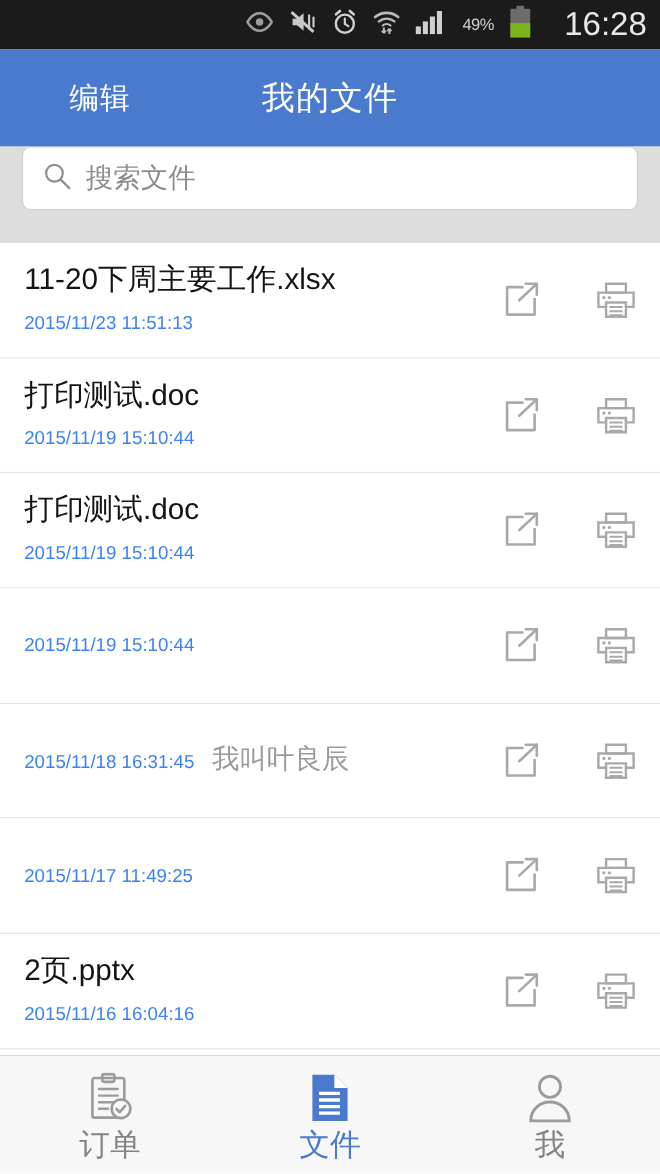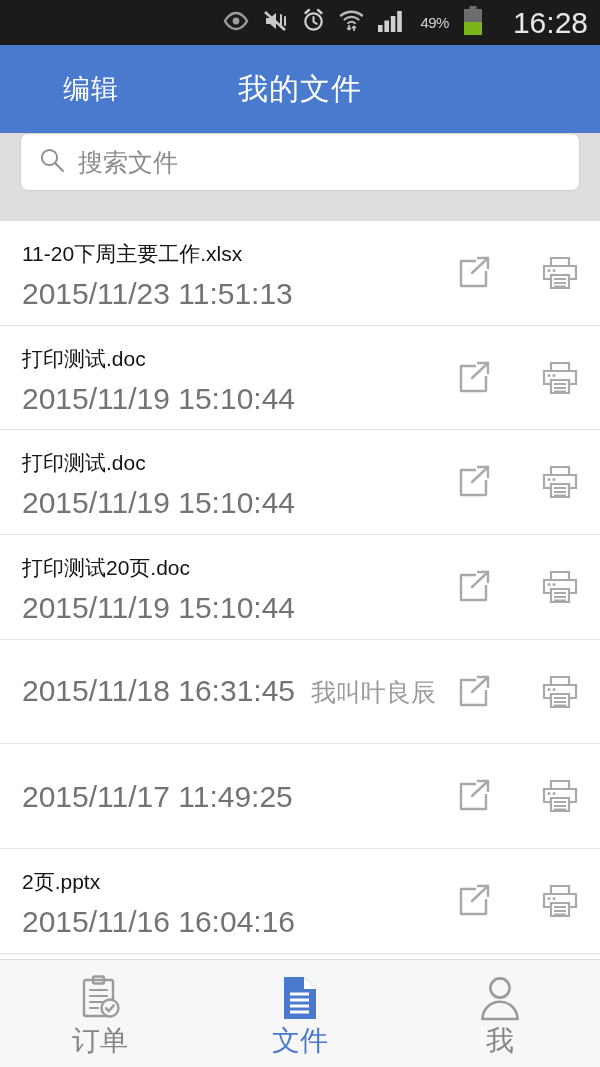--- a/index.html
+++ b/index.html
@@ -129,35 +129,35 @@
   }
   .file-texts {
     flex: 1;
     min-width: 0;
     display: flex;
     flex-direction: column;
     justify-content: center;
     gap: 11px;
   }
   .file-name {
-    font-size: 21px;
+    font-size: 27px;
     color: #141414;
     white-space: nowrap;
     overflow: hidden;
     line-height: 30px;
   }
   .file-meta {
     display: flex;
     align-items: baseline;
     gap: 16px;
     white-space: nowrap;
   }
   .file-date {
-    font-size: 30px;
-    color: #737373;
+    font-size: 17px;
+    color: #3b82f6;
     line-height: 27px;
   }
   .file-note {
     font-size: 25px;
     color: #9a9a9a;
     line-height: 27px;
   }
   .row-actions {
     flex: 0 0 auto;
     display: flex;
@@ -362,21 +362,20 @@
               <circle cx="9" cy="16.5" r="1.5" fill="#a9a9a9"></circle>
               <circle cx="14" cy="16.5" r="1.5" fill="#a9a9a9"></circle>
               <path d="M11 21h18v13H11z" fill="#ffffff" stroke="#a9a9a9" stroke-width="2.2"></path>
               <path d="M14 25h12M14 29h12M14 32.5h12" stroke="#a9a9a9" stroke-width="1.8"></path>
             </svg>
           </div>
         </div>
       </div>
       <div class="file-row">
         <div class="file-texts">
-          <div class="file-name">打印测试20页.doc</div>
           <div class="file-meta">
             <span class="file-date">2015/11/19 15:10:44</span>
           </div>
         </div>
         <div class="row-actions">
           <div class="act-btn">
             <svg width="38" height="38" viewBox="0 0 38 38">
               <path d="M21 7H6v25h25V17" fill="none" stroke="#a9a9a9" stroke-width="2.4" stroke-linejoin="round"></path>
               <path d="M17 19 L33 4" fill="none" stroke="#a9a9a9" stroke-width="2.4" stroke-linecap="round"></path>
               <path d="M23 4h10v10" fill="none" stroke="#a9a9a9" stroke-width="2.4" stroke-linecap="round" stroke-linejoin="round"></path>

